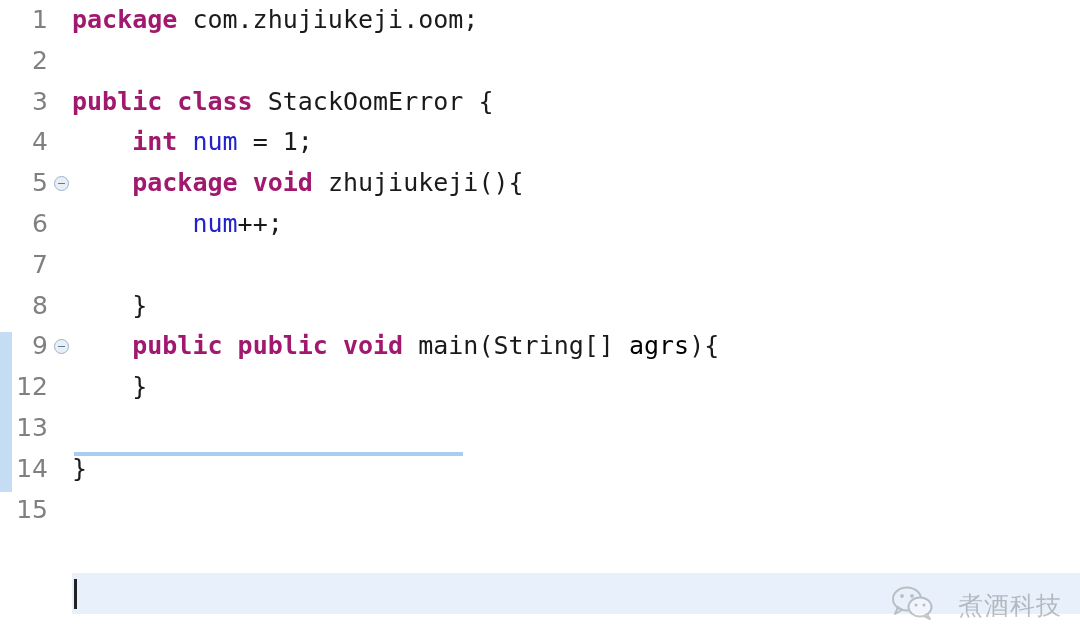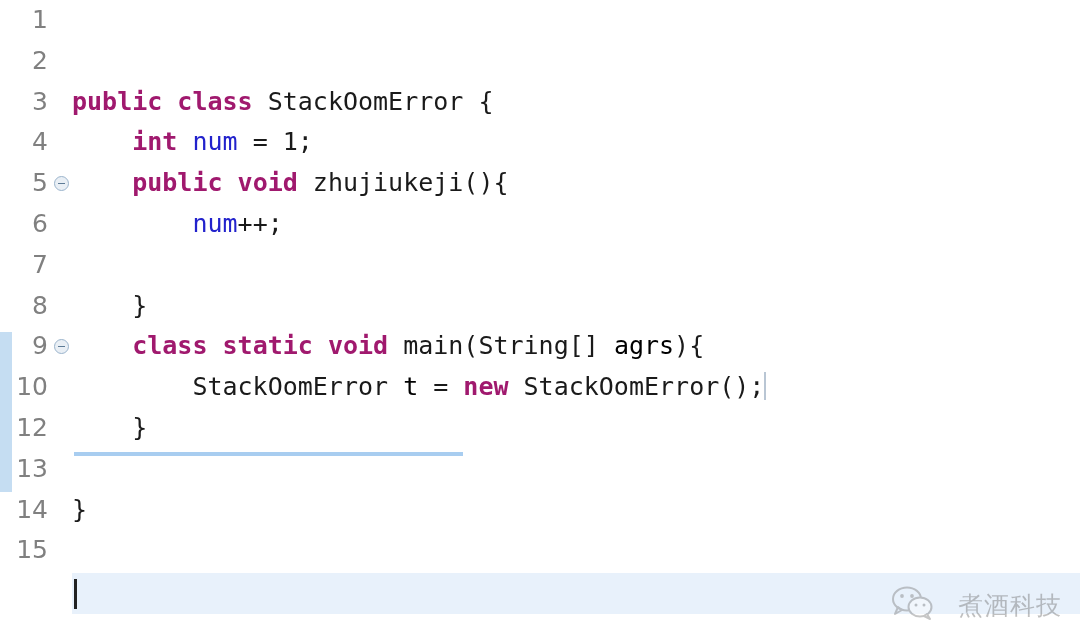--- a/index.html
+++ b/index.html
@@ -148,30 +148,29 @@
 
   <div class="change-bar" style="top:332px; height:160px;"></div>
 
   <div class="line-highlight" style="top:573px; height:41px;"></div>
 
   <div class="fold-underline" style="left:74px; width:389px; top:452px;"></div>
 
   <div class="caret-strong" style="top:579px;"></div>
 
   <div id="rows">
-      <div class="row"><span class="gutter">1</span></div>
+      <div class="row"><span class="gutter">1</span><span class="code"><span class="kw">package</span><span class="plain"> com.zhujiukeji.oom;</span></span></div>
       <div class="row"><span class="gutter">2</span></div>
       <div class="row"><span class="gutter">3</span><span class="code"><span class="kw">public class</span><span class="plain"> StackOomError {</span></span></div>
       <div class="row"><span class="gutter">4</span><span class="code"><span class="plain">    </span><span class="kw">int</span><span class="plain"> </span><span class="var">num</span><span class="plain"> = 1;</span></span></div>
-      <div class="row"><span class="gutter">5</span><span class="fold-marker"></span><span class="code"><span class="plain">    </span><span class="kw">public void</span><span class="plain"> zhujiukeji(){</span></span></div>
+      <div class="row"><span class="gutter">5</span><span class="fold-marker"></span><span class="code"><span class="plain">    </span><span class="kw">package void</span><span class="plain"> zhujiukeji(){</span></span></div>
       <div class="row"><span class="gutter">6</span><span class="code"><span class="plain">        </span><span class="var">num</span><span class="plain">++;</span></span></div>
       <div class="row"><span class="gutter">7</span></div>
       <div class="row"><span class="gutter">8</span><span class="code"><span class="plain">    }</span></span></div>
-      <div class="row"><span class="gutter">9</span><span class="fold-marker"></span><span class="code"><span class="plain">    </span><span class="kw">class static void</span><span class="plain"> main(String[] </span><span class="local">agrs</span><span class="plain">){</span></span></div>
-      <div class="row"><span class="gutter">10</span><span class="code"><span class="plain">        StackOomError </span><span class="local">t</span><span class="plain"> = </span><span class="kw">new</span><span class="plain"> StackOomError();</span><span class="caret"></span></span></div>
+      <div class="row"><span class="gutter">9</span><span class="fold-marker"></span><span class="code"><span class="plain">    </span><span class="kw">public public void</span><span class="plain"> main(String[] </span><span class="local">agrs</span><span class="plain">){</span></span></div>
       <div class="row"><span class="gutter">12</span><span class="code"><span class="plain">    }</span></span></div>
       <div class="row"><span class="gutter">13</span><span class="code"></span></div>
       <div class="row"><span class="gutter">14</span><span class="code"><span class="plain">}</span></span></div>
       <div class="row"><span class="gutter">15</span><span class="code"></span></div>
     </div>
 
   <div class="watermark">
     <span aria-hidden="true">
       <svg width="44" height="34" viewBox="0 0 44 34">
         <ellipse cx="16" cy="13" rx="14" ry="11.5" fill="none" stroke="#7a7a7a" stroke-width="2"></ellipse>

